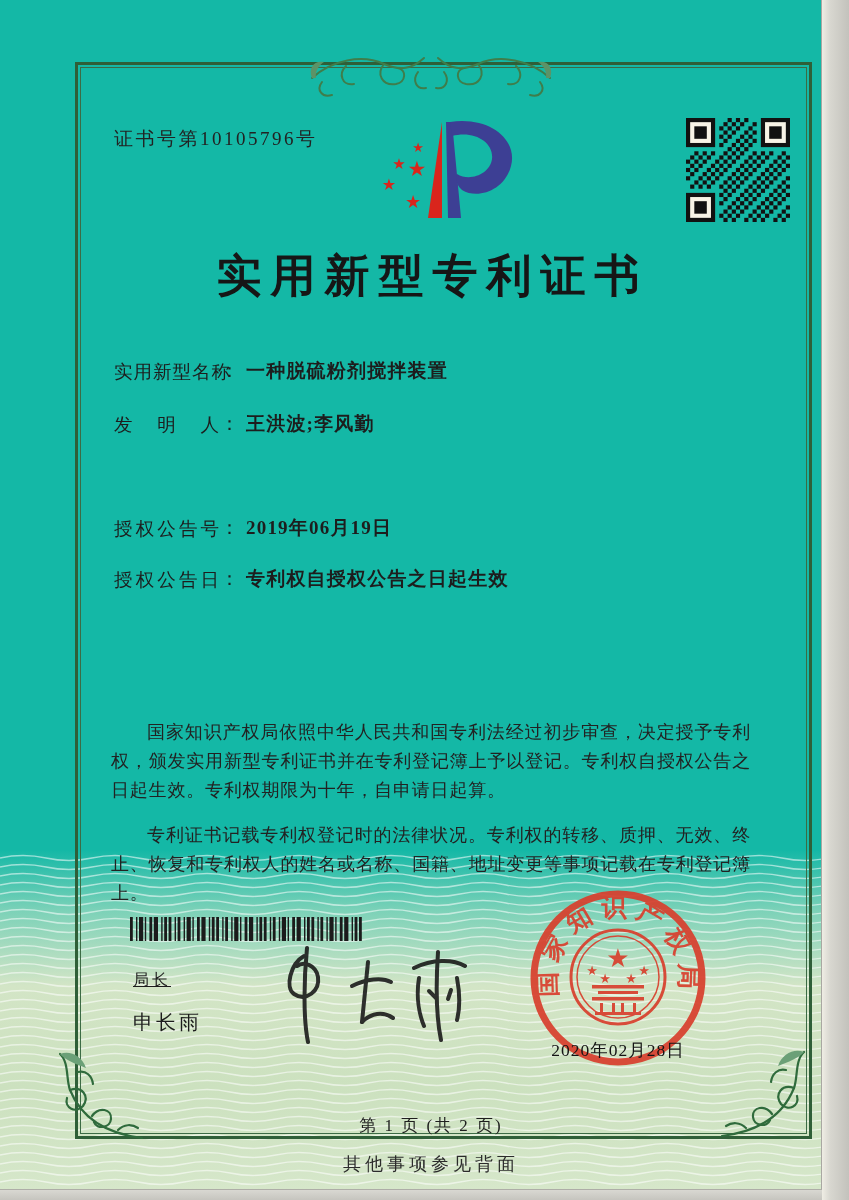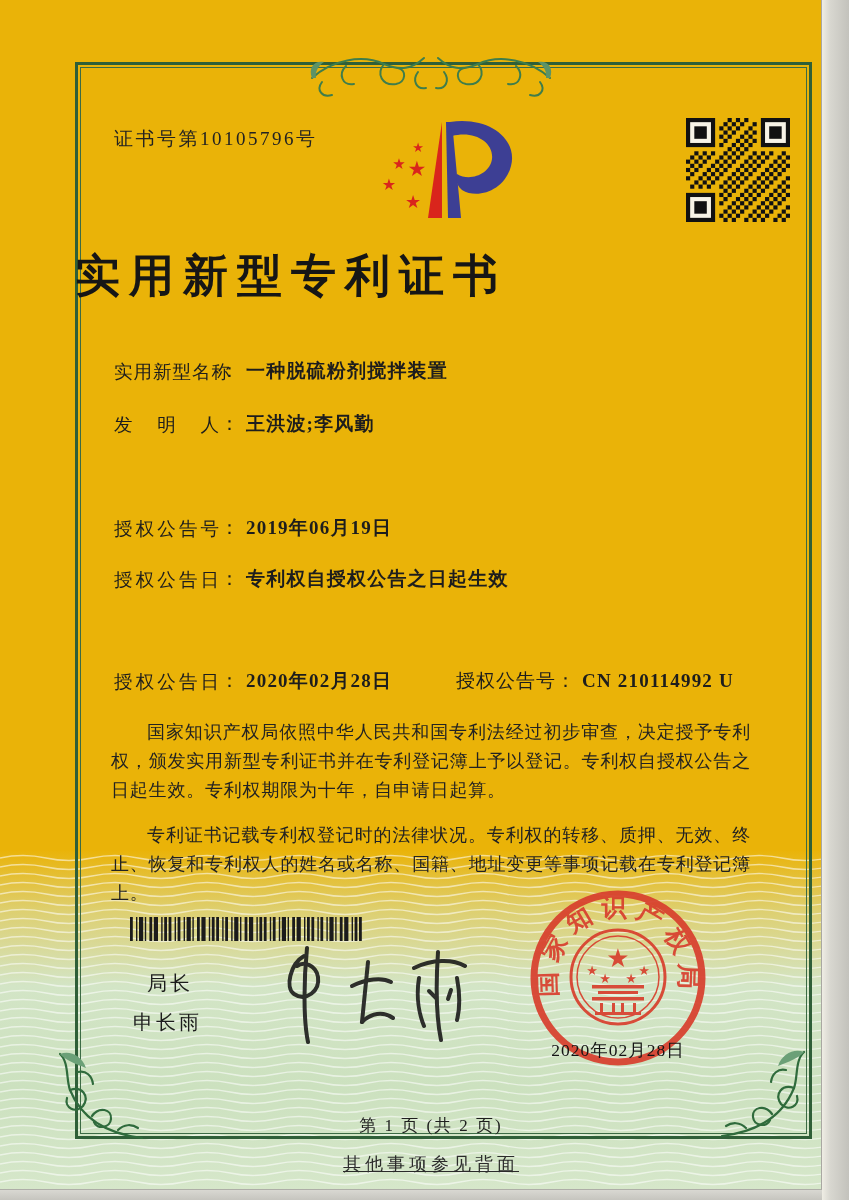--- a/index.html
+++ b/index.html
@@ -1,60 +1,60 @@
 <!DOCTYPE html>
 <html><head>
 <meta charset="utf-8">
 <style>
   html,body{margin:0;padding:0;background:#ffffff;}
   .scan{position:relative;width:849px;height:1200px;overflow:hidden;background:#ffffff;
         font-family:"Liberation Serif","DejaVu Serif",serif;color:#1d1d1d;}
-  .paper{position:absolute;left:0;top:0;width:822px;height:1190px;background:#eab308;}
+  .paper{position:absolute;left:0;top:0;width:822px;height:1190px;background:#14b8a6;}
   .edge-right{position:absolute;right:0;top:0;width:27px;height:1200px;
       background:linear-gradient(to right,#efede4 0%,#d8d7d0 30%,#c3c2bc 100%);border-left:1px solid #a9a8a2;}
   .edge-bottom{position:absolute;left:0;bottom:0;width:822px;height:10px;
       background:linear-gradient(to bottom,#d9d8d2,#c6c5bf);border-top:1px solid #aeada7;}
   .green-band{position:absolute;left:0;bottom:0;width:822px;height:340px;
       background:linear-gradient(to bottom, rgba(211,231,199,0) 0%, rgba(211,231,199,.55) 18%,
       #d3e5c6 40%, #cce1bf 70%, #d6e7ca 100%);}
   .waves{position:absolute;left:0;bottom:0;width:822px;height:340px;}
   
   .frame{position:absolute;left:75px;top:62px;width:731px;height:1071px;
       border:3px solid #2f5f38;}
   .frame::after{content:"";position:absolute;inset:2px;border:1px solid #3c6b45;}
   .ornament{position:absolute;pointer-events:none;}
   
   .cert-number{position:absolute;left:114px;top:126px;font-size:19px;letter-spacing:2.5px;color:#222;}
   .logo{position:absolute;left:362px;top:114px;width:170px;height:120px;}
   .qr{position:absolute;left:686px;top:118px;width:104px;height:104px;}
-  .title{position:absolute;left:75px;top:246px;width:715px;text-align:left;
+  .title{position:absolute;left:75px;top:246px;width:715px;text-align:center;
       font-size:45px;font-weight:700;letter-spacing:9px;color:#161616;}
   
   .field{position:absolute;left:114px;width:660px;height:30px;font-size:19px;letter-spacing:1px;white-space:nowrap;}
   .flabel{display:inline-block;width:106px;font-size:18.5px;text-align:justify;text-align-last:justify;
       text-justify:inter-character;vertical-align:bottom;}
   .colon{display:inline-block;margin-right:6px;}
   .fvalue{letter-spacing:1.2px;font-weight:bold;}
   .pair2{position:absolute;left:342px;top:0;}
   
   .paras{position:absolute;left:95px;top:702px;width:672px;font-size:18px;line-height:29px;
       letter-spacing:.8px;color:#222;}
   .paras p{margin:16px;text-indent:2em;text-align:justify;}
   
   .barcode{position:absolute;left:130px;top:917px;width:236px;height:24px;}
-  .comm-title{position:absolute;left:147px;top:970px;font-size:20px;letter-spacing:3px;color:#1c1c1c;}
+  .comm-title{position:absolute;left:133px;top:970px;font-size:16px;letter-spacing:3px;color:#1c1c1c;text-decoration:underline;}
   .comm-name{position:absolute;left:133px;top:1009px;font-size:20px;letter-spacing:3px;color:#1c1c1c;}
   .signature{position:absolute;left:252px;top:936px;width:215px;height:118px;}
   .seal{position:absolute;left:518px;top:878px;width:200px;height:200px;opacity:.93;}
   .seal-date{position:absolute;left:518px;top:1038px;width:200px;text-align:center;
       font-size:17.5px;letter-spacing:1px;color:#141414;white-space:nowrap;}
   .page-indicator{position:absolute;left:75px;top:1098px;width:712px;text-align:center;
       font-size:17px;letter-spacing:2px;color:#1e1e1e;margin-top:16px;}
   .back-note{position:absolute;left:75px;top:1152px;width:712px;text-align:center;
-      font-size:18px;letter-spacing:4px;color:#2b2b2b;text-decoration:underline;}
+      font-size:18px;letter-spacing:4px;color:#2b2b2b;}
 </style>
 </head>
 <body>
 
 <div class="scan">
   <div class="paper">
 
     <div class="green-band"></div>
     <svg class="waves" id="waves" viewBox="0 0 822 340" preserveAspectRatio="none">
         <path d="M0 8 q23 -5 46 0 t46 0 t46 0 t46 0 t46 0 t46 0 t46 0 t46 0 t46 0 t46 0 t46 0 t46 0 t46 0 t46 0 t46 0 t46 0 t46 0 t46 0 t46 0 " fill="none" stroke="rgba(255,255,255,0.55)" stroke-width="1.3"></path>
@@ -361,26 +361,20 @@
     </div>
     <div class="field" style="top:411px">
       <span class="flabel">发明人</span><span class="colon">：</span><span class="fvalue">王洪波;李风勤</span>
     </div>
     <div class="field" style="top:515px">
       <span class="flabel">授权公告号</span><span class="colon">：</span><span class="fvalue">2019年06月19日</span>
     </div>
     <div class="field" style="top:566px">
       <span class="flabel">授权公告日</span><span class="colon">：</span><span class="fvalue">专利权自授权公告之日起生效</span>
     </div>
-    <div class="field" style="top:668px">
-      <span class="flabel">授权公告日</span><span class="colon">：</span><span class="fvalue">2020年02月28日</span>
-      <span class="pair2">
-        <span>授权公告号</span><span class="colon">：</span><span class="fvalue">CN 210114992 U</span>
-      </span>
-    </div>
 
     <div class="paras">
       <p>国家知识产权局依照中华人民共和国专利法经过初步审查，决定授予专利权，颁发实用新型专利证书并在专利登记簿上予以登记。专利权自授权公告之日起生效。专利权期限为十年，自申请日起算。</p>
       <p>专利证书记载专利权登记时的法律状况。专利权的转移、质押、无效、终止、恢复和专利权人的姓名或名称、国籍、地址变更等事项记载在专利登记簿上。</p>
     </div>
 
     <svg class="barcode" id="barcode" viewBox="0 0 236 24" preserveAspectRatio="none">
         <rect x="0" y="0" width="2.8" height="24" fill="#1b1b1b"></rect>
         <rect x="6" y="0" width="1.4" height="24" fill="#1b1b1b"></rect>
         <rect x="9" y="0" width="4.199999999999999" height="24" fill="#1b1b1b"></rect>

